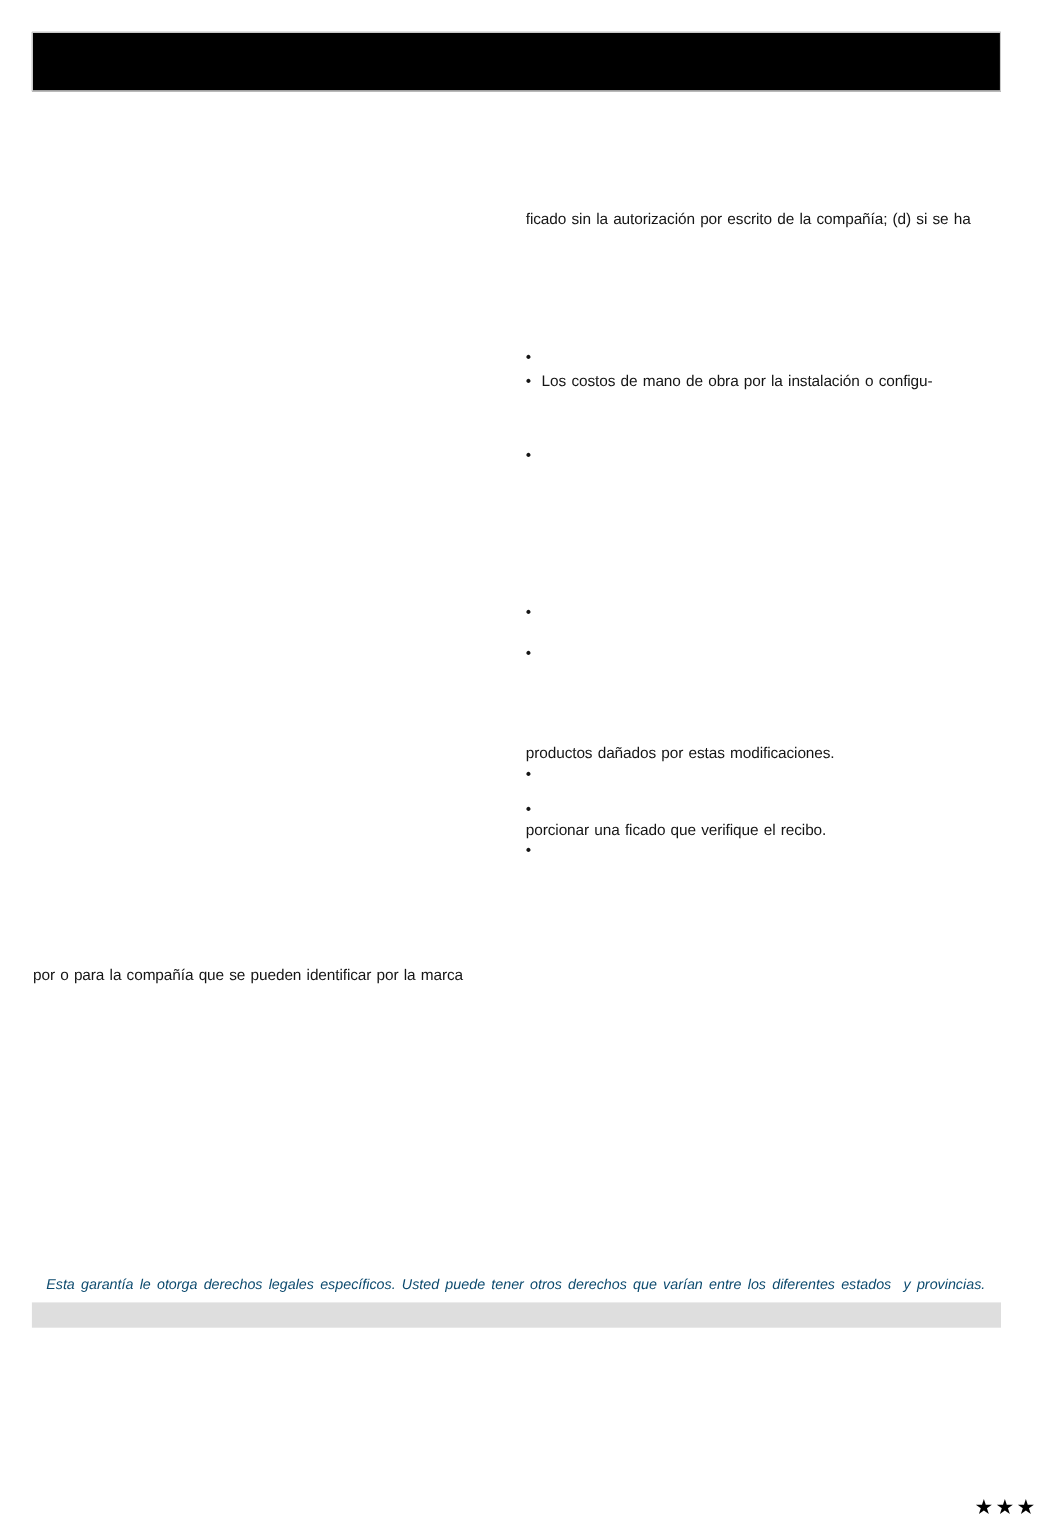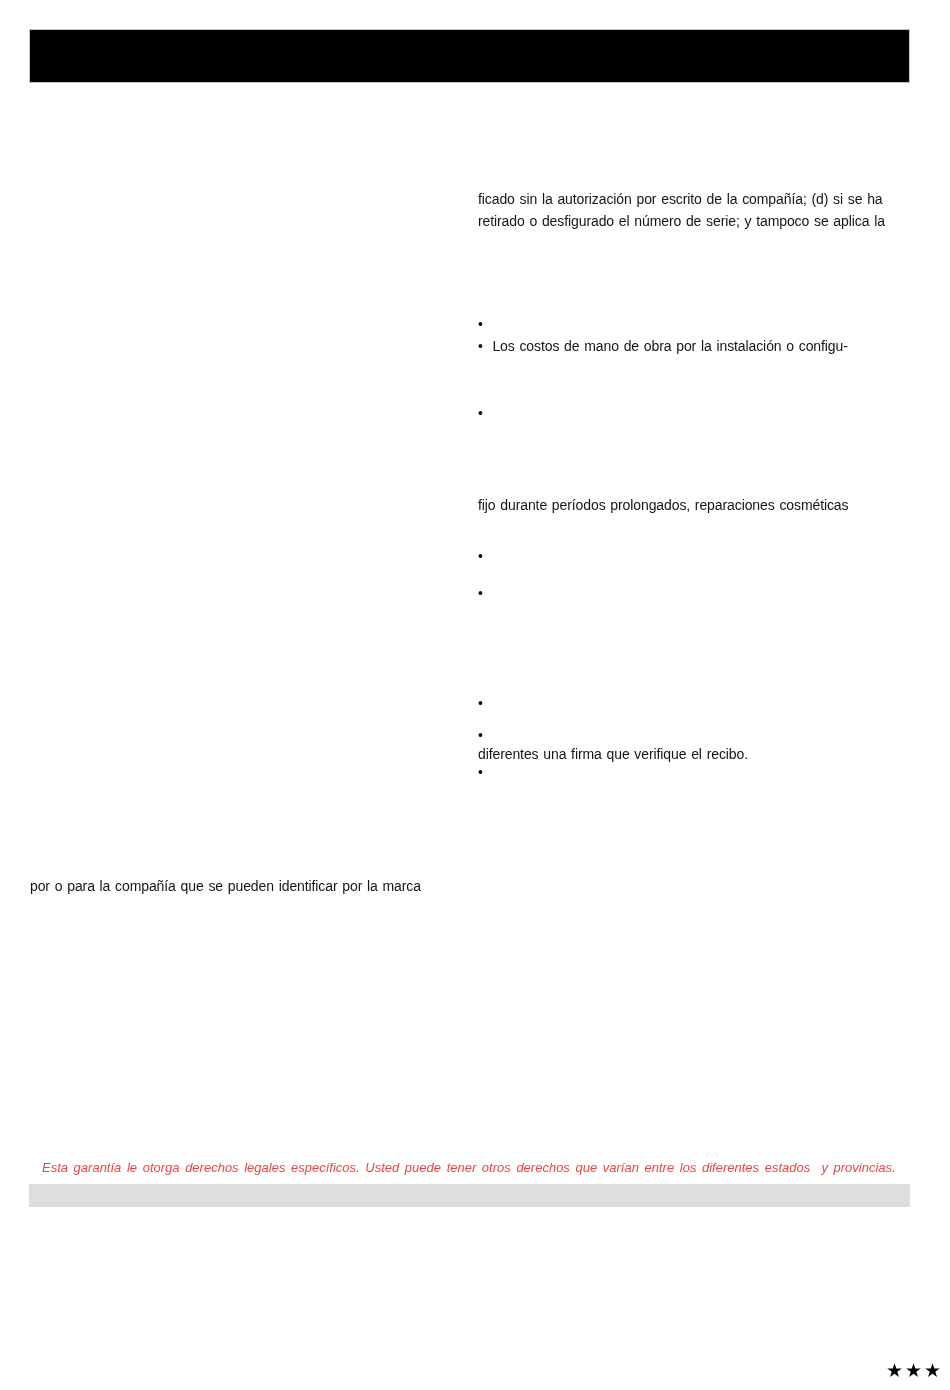--- a/index.html
+++ b/index.html
@@ -26,21 +26,21 @@
     font-size: 14px;
     line-height: 19px;
     color: #151515;
     white-space: pre;
     letter-spacing: -0.1px;
     word-spacing: 1px;
   }
   .frag.footnote {
     font-style: italic;
     font-size: 13px;
-    color: #ef4444;
+    color: #0c4a6e;
     letter-spacing: 0;
     word-spacing: 2px;
   }
   .gray-bar {
     position: absolute; left: 29px; top: 1184px;
     width: 881px; height: 23px;
     background: #dedede;
   }
   .stars {
     position: absolute; left: 886px; top: 1361px;
@@ -50,30 +50,29 @@
   }
 </style>
 </head>
 <body>
 
 <div class="page">
 
   <div class="header-bar"></div>
 
   <div class="frag" style="left:478px; top:190px;">ficado sin la autorización por escrito de la compañía; (d) si se ha</div>
-  <div class="frag" style="left:478px; top:212px;">retirado o desfigurado el número de serie; y tampoco se aplica la</div>
   <div class="frag" style="left:478px; top:315px;">•</div>
   <div class="frag" style="left:478px; top:337px;text-align:center;">•  Los costos de mano de obra por la instalación o configu-</div>
   <div class="frag" style="left:478px; top:404px;">•</div>
-  <div class="frag" style="left:478px; top:496px;">fijo durante períodos prolongados, reparaciones cosméticas</div>
   <div class="frag" style="left:478px; top:547px;">•</div>
   <div class="frag" style="left:478px; top:584px;">•</div>
+  <div class="frag" style="left:478px; top:675px;">productos dañados por estas modificaciones.</div>
   <div class="frag" style="left:478px; top:694px;">•</div>
   <div class="frag" style="left:478px; top:726px;">•</div>
-  <div class="frag" style="left:478px; top:745px;">diferentes una firma que verifique el recibo.</div>
+  <div class="frag" style="left:478px; top:745px;">porcionar una ficado que verifique el recibo.</div>
   <div class="frag" style="left:478px; top:763px;">•</div>
 
   <div class="frag" style="left:30px; top:877px;text-align:right;">por o para la compañía que se pueden identificar por la marca</div>
 
   <div class="frag footnote" style="left:42px; top:1158px;">Esta garantía le otorga derechos legales específicos. Usted puede tener otros derechos que varían entre los diferentes estados  y provincias.</div>
 
   <div class="gray-bar"></div>
 
   <div class="stars">★★★</div>
 

